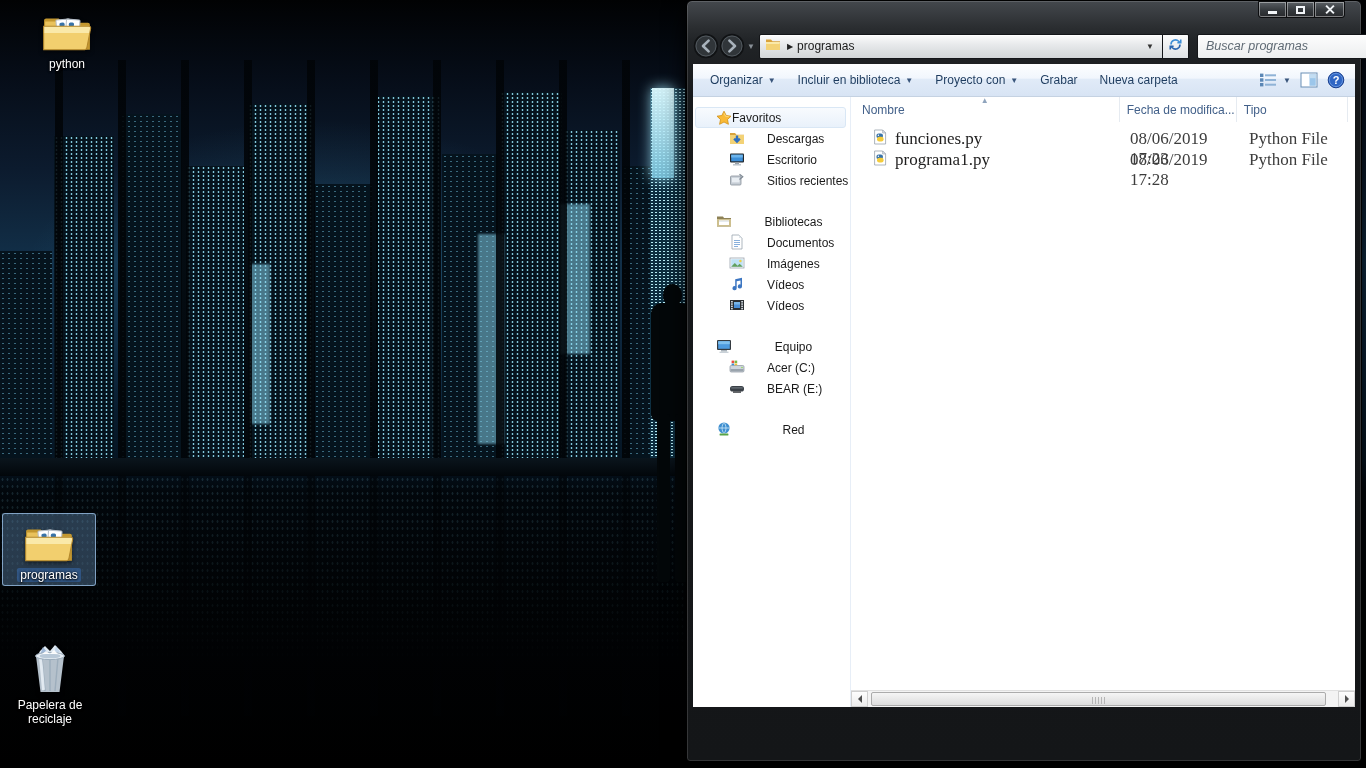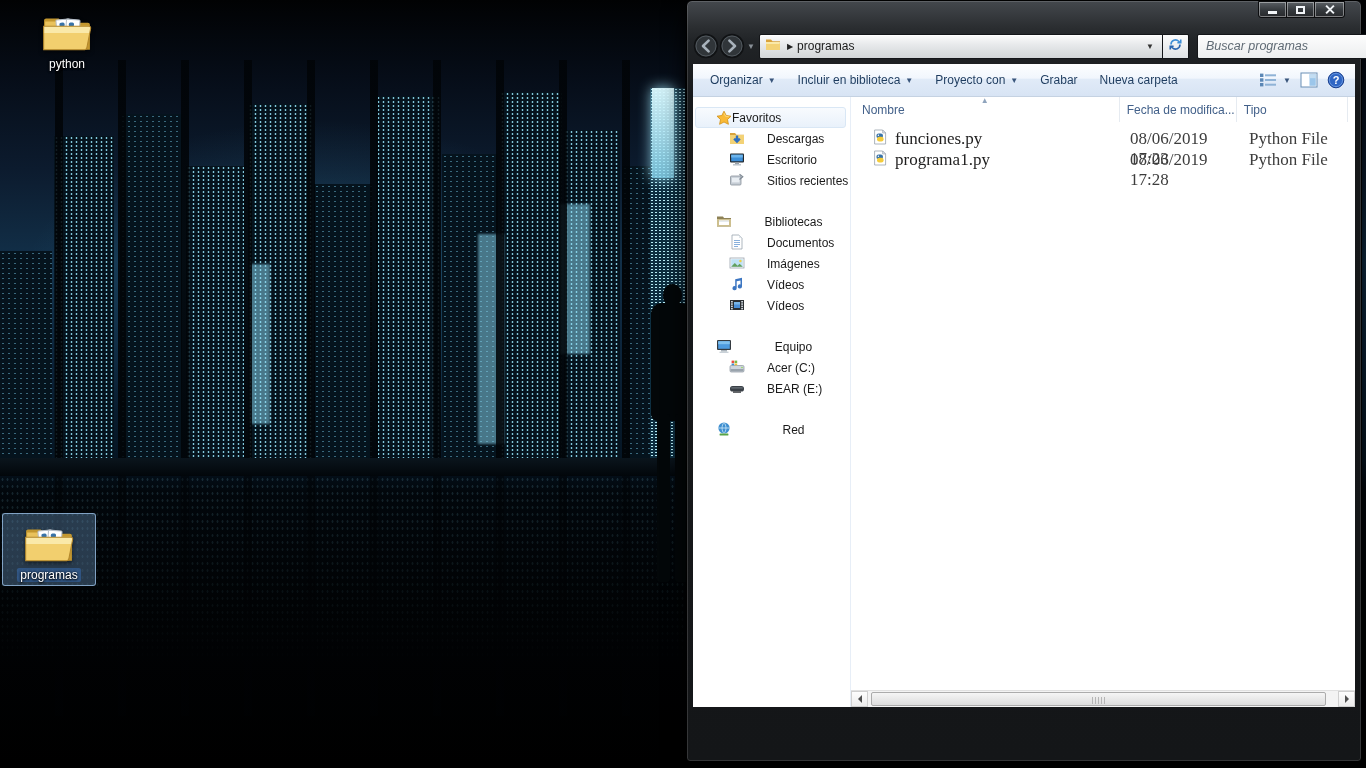--- a/index.html
+++ b/index.html
@@ -232,20 +232,36 @@
             <rect x="27.5" y="14" width="5" height="4" rx="1.6" fill="#f4cc3c" transform="rotate(4 29 15)"></rect>
           </g>
           <path d="M1.6 13.6h43.6c1.1 0 1.8.9 1.5 2L43 34.4c-.3 1-1 1.6-2 1.6H1.6z" fill="#f2cf6e"></path>
           <path d="M1.6 13.6h43.6c1.1 0 1.8.9 1.5 2l-1 4.4H1.6z" fill="#fae9a9"></path>
           <path d="M1.6 13.6h43.6c1.1 0 1.8.9 1.5 2L43 34.4c-.3 1-1 1.6-2 1.6H1.6z" fill="none" stroke="#b3872c" stroke-width="1"></path>
         </svg>
       </div>
     <div class="lbl">programas</div>
   </div>
 
+  <div class="desktop-icon icon-recycle">
+    <div class="ic">
+        <svg viewBox="0 0 44 52">
+          <path d="M12 9l5-5 5 5 5-6 6 6 3 4H10z" fill="#dfe9f2"></path>
+          <path d="M15 5l4 5-7 3z" fill="#9fb8d8"></path>
+          <path d="M28 4l4 6-6 2z" fill="#c3d6ea"></path>
+          <path d="M8 14h28l-4.5 36H12.5z" fill="#c4d1dd" opacity=".92"></path>
+          <path d="M14 16l3 33M22 16v33M30 16l-3 33" stroke="#93a5b5" stroke-width="1.4" opacity=".7" fill="none"></path>
+          <path d="M12.5 17c1.5 10 2 22 3 31" stroke="#eef4fa" stroke-width="3" opacity=".8" fill="none"></path>
+          <ellipse cx="22" cy="14" rx="14.5" ry="3.6" fill="#e7eef5" stroke="#9cadbc"></ellipse>
+          <ellipse cx="22" cy="14" rx="10.5" ry="2.3" fill="#b9c9d8"></ellipse>
+          <path d="M14 12l4-3 4 3 4-4 4 4" fill="#fff" opacity=".9"></path>
+        </svg>
+      </div>
+    <div class="lbl">Papelera de reciclaje</div>
+  </div>
 
   <div class="window">
 
     <div class="win-btns">
       <div class="win-btn minb">
           <div class="g-min"></div>
         </div>
       <div class="win-btn">
           <div class="g-max"></div>
         </div>

